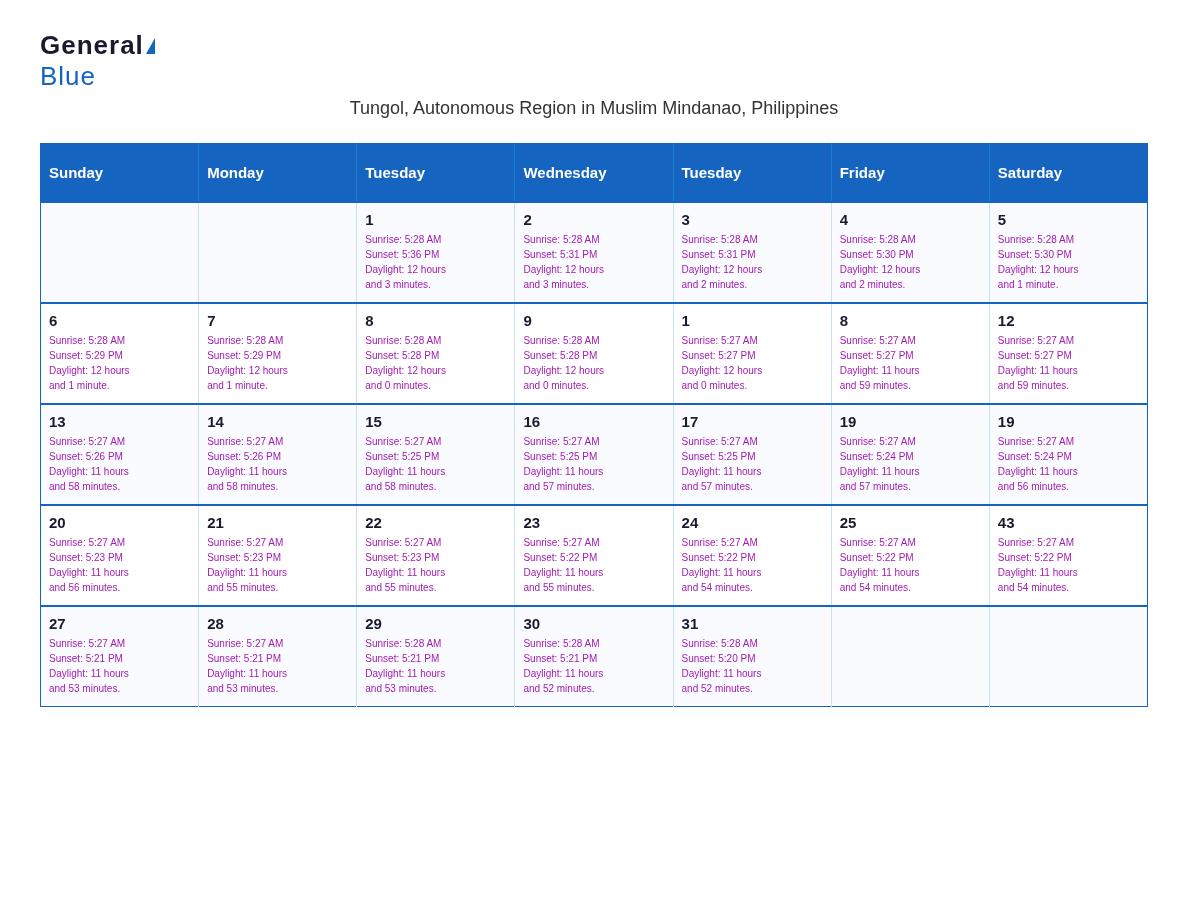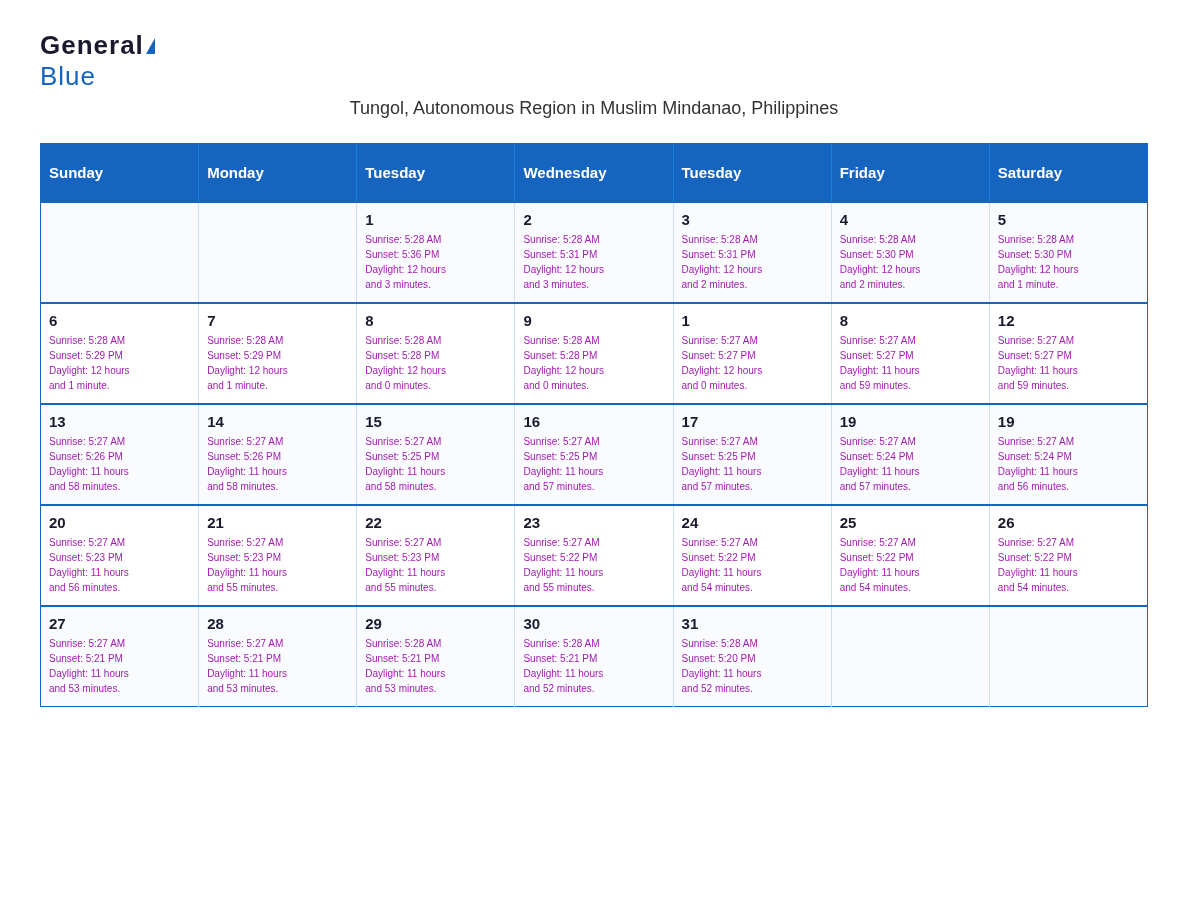--- a/index.html
+++ b/index.html
@@ -236,21 +236,21 @@
         </td>
         <td>
           <div class="day-number">24</div>
           <div class="day-info"><span>Sunrise: 5:27 AM</span><br><span>Sunset: 5:22 PM</span><br><span>Daylight: 11 hours</span><br><span>and 54 minutes.</span></div>
         </td>
         <td>
           <div class="day-number">25</div>
           <div class="day-info"><span>Sunrise: 5:27 AM</span><br><span>Sunset: 5:22 PM</span><br><span>Daylight: 11 hours</span><br><span>and 54 minutes.</span></div>
         </td>
         <td>
-          <div class="day-number">26</div>
+          <div class="day-number">43</div>
           <div class="day-info"><span>Sunrise: 5:27 AM</span><br><span>Sunset: 5:22 PM</span><br><span>Daylight: 11 hours</span><br><span>and 54 minutes.</span></div>
         </td>
       </tr>
       <tr>
         <td>
           <div class="day-number">27</div>
           <div class="day-info"><span>Sunrise: 5:27 AM</span><br><span>Sunset: 5:21 PM</span><br><span>Daylight: 11 hours</span><br><span>and 53 minutes.</span></div>
         </td>
         <td>
           <div class="day-number">28</div>

